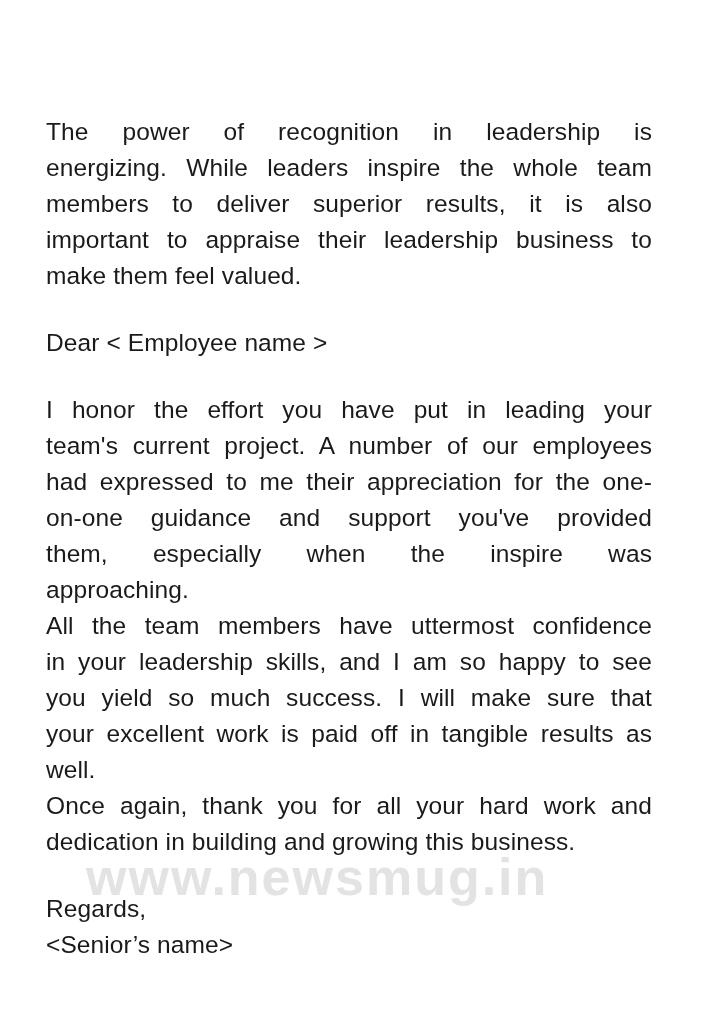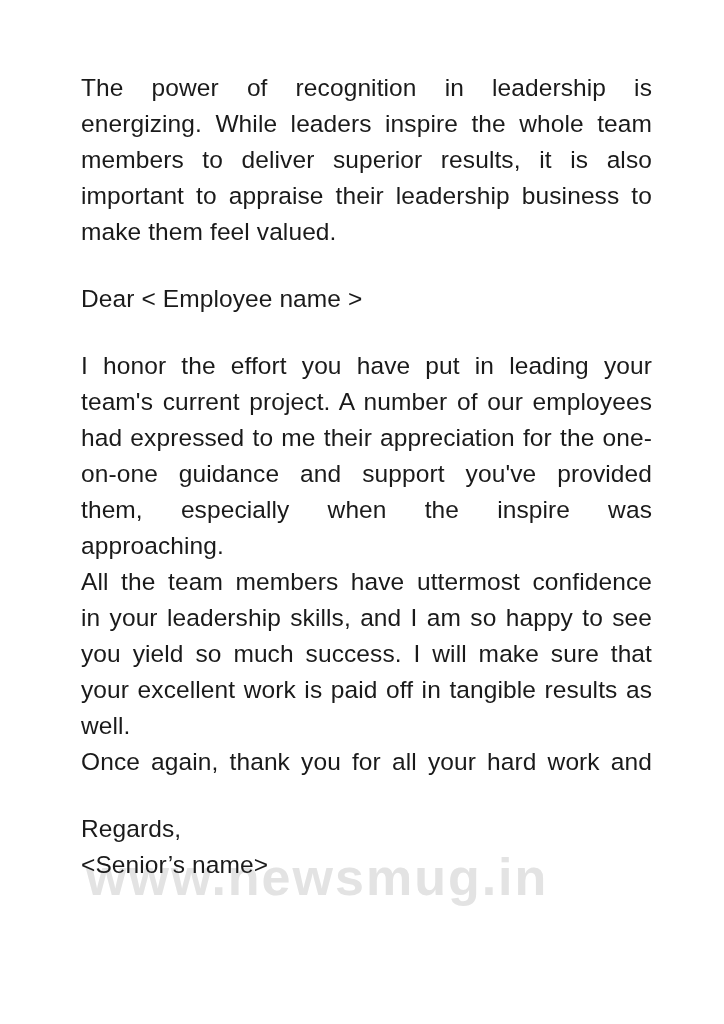--- a/index.html
+++ b/index.html
@@ -11,21 +11,22 @@
     position: relative;
     width: 724px;
     height: 1024px;
     background: var(--page-bg, #ffffff);
     overflow: hidden;
     font-family: "Liberation Sans", sans-serif;
   }
   .content {
     position: relative;
     z-index: 1;
-    padding: 70px 72px 0 81px;
+    padding: 70px 72px 0 46px;
+    margin-top: 44px;
   }
   .para {
     margin: 0;
   }
   .line {
     font-size: 24.5px;
     line-height: 36px;
     color: var(--text-color, #1a1a1a);
     text-align: justify;
     text-align-last: justify;
@@ -88,20 +89,21 @@
     <div class="para">
       <div class="line">All the team members have uttermost confidence</div>
       <div class="line">in your leadership skills, and I am so happy to see</div>
       <div class="line">you yield so much success. I will make sure that</div>
       <div class="line">your excellent work is paid off in tangible results as</div>
       <div class="line last">well.</div>
     </div>
 
     <div class="para">
       <div class="line">Once again, thank you for all your hard work and</div>
+      <div class="line last">dedication in building and growing this business.</div>
     </div>
 
     <div class="para gap-before">
       <div class="line bold">Regards,</div>
       <div class="line bold">&lt;Senior’s name&gt;</div>
     </div>
 
   </div>
 </div>
 

